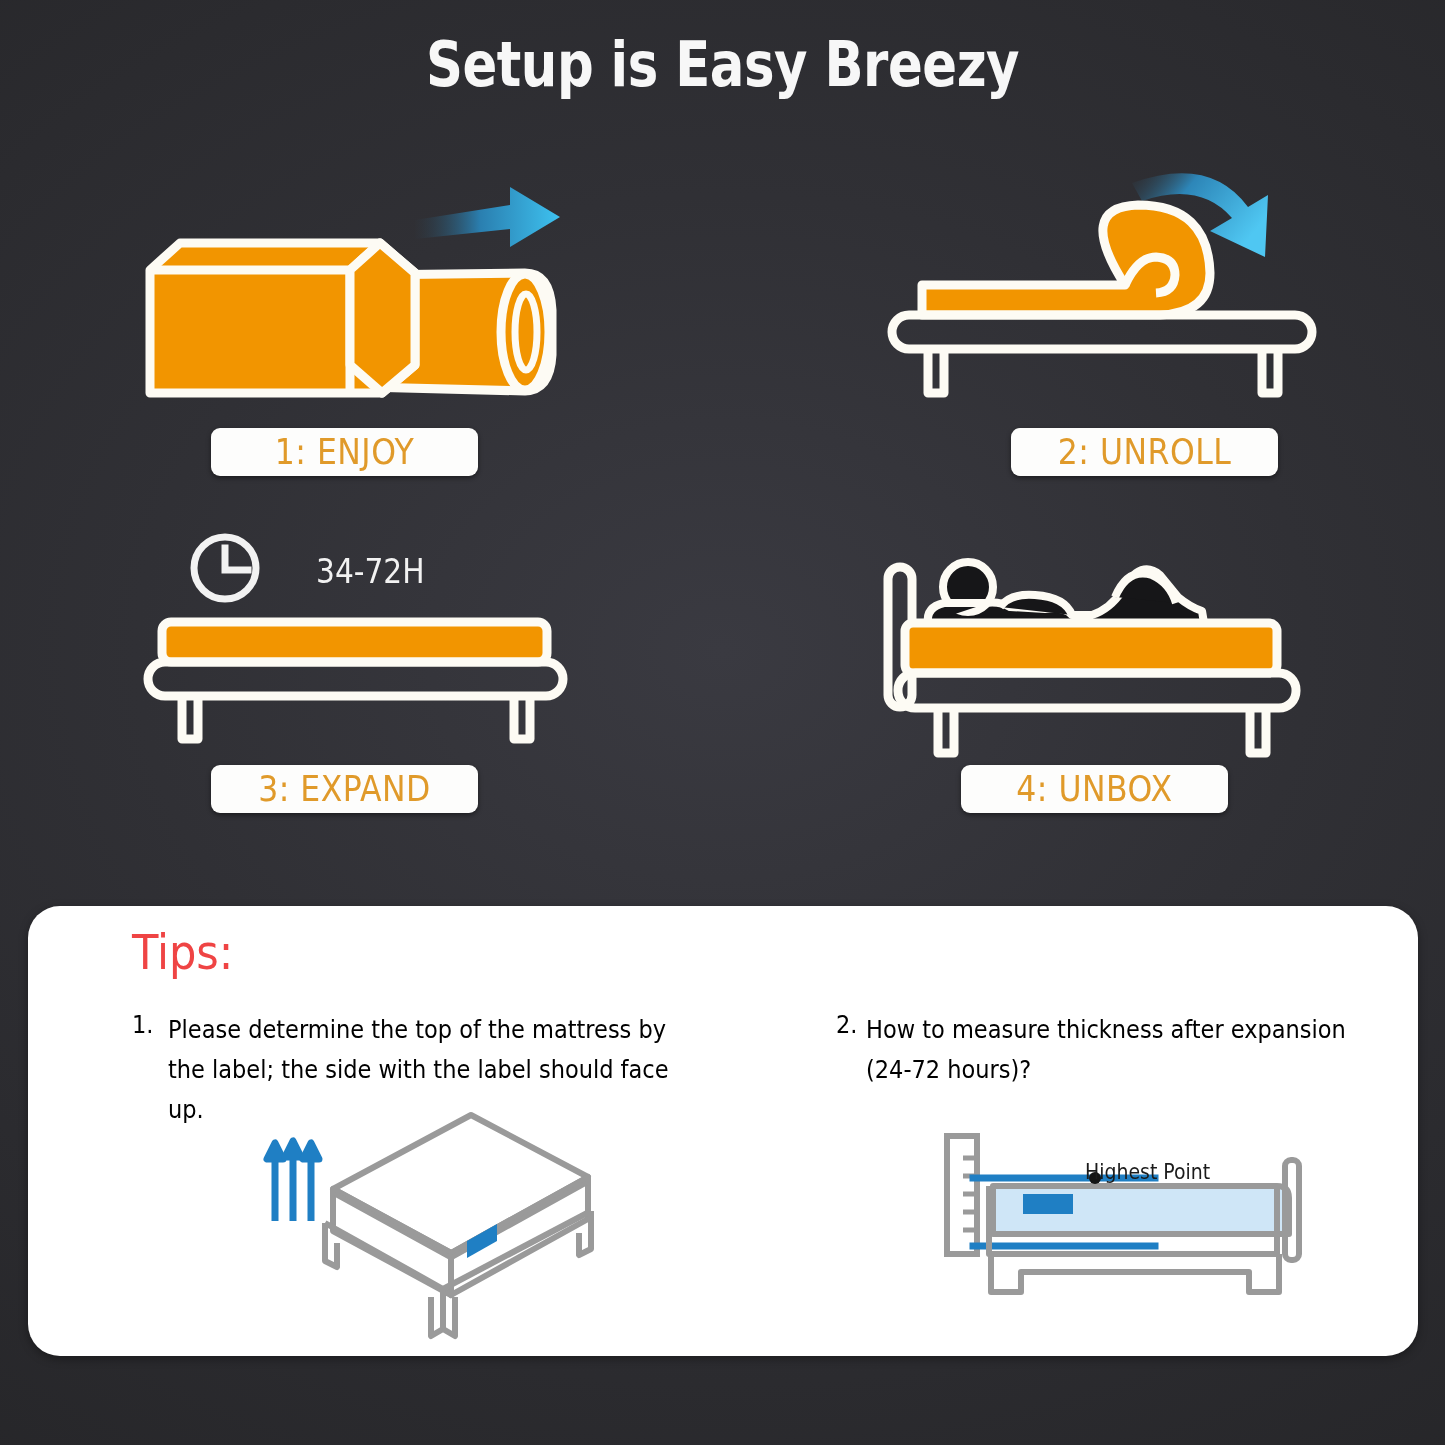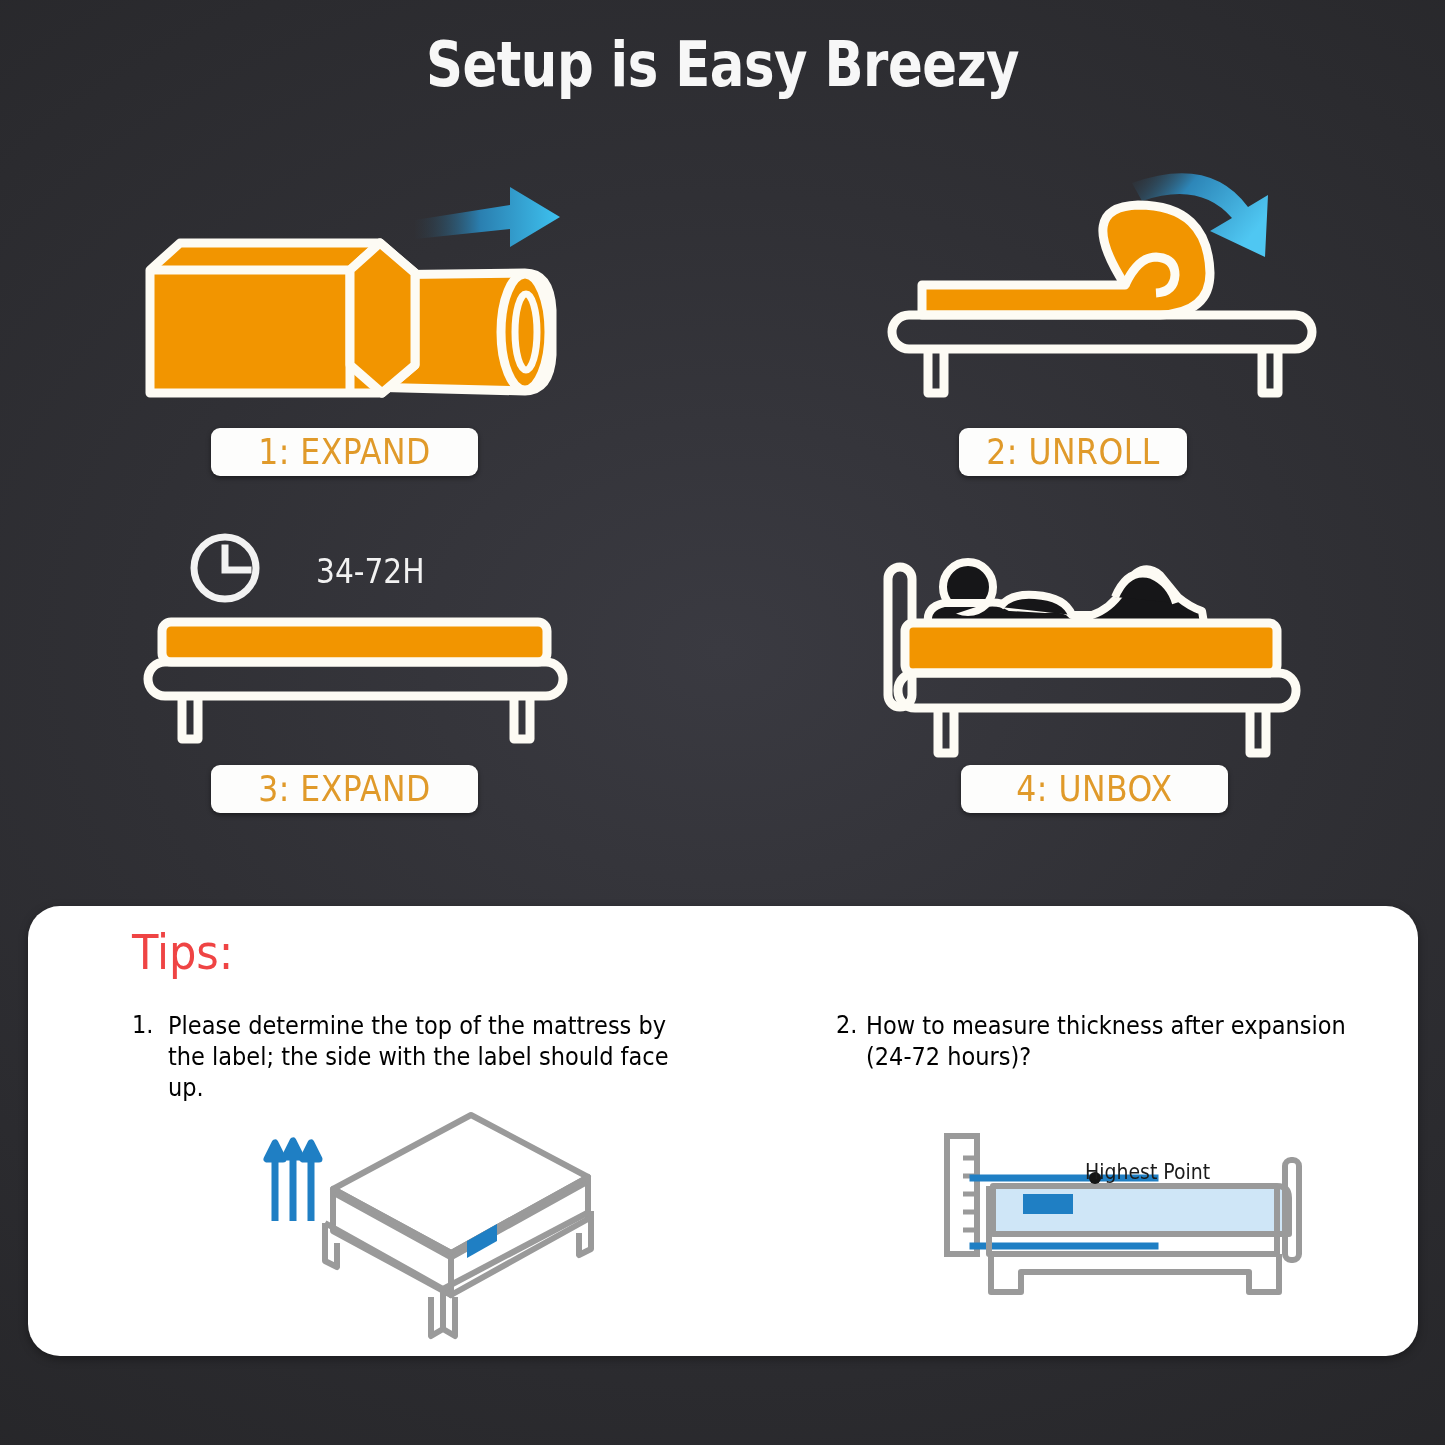--- a/index.html
+++ b/index.html
@@ -39,21 +39,21 @@
     font-weight:500;
     letter-spacing:0.5px;
     font-family:"DejaVu Sans Condensed","Liberation Sans",sans-serif;
   }
   #step1{left:120px;top:165px;width:480px;height:330px;}
   #step2{left:870px;top:145px;width:470px;height:350px;}
   #step3{left:130px;top:530px;width:470px;height:300px;}
   #step4{left:860px;top:545px;width:480px;height:290px;}
 
   #pill1{left:211px;top:428px;width:267px;height:48px;}
-  #pill2{left:959px;top:428px;width:228px;height:48px;}
+  #pill2{left:1011px;top:428px;width:267px;height:48px;}
   #pill3{left:211px;top:765px;width:267px;height:48px;}
   #pill4{left:961px;top:765px;width:267px;height:48px;}
 
   .clocklabel{
     position:absolute;left:316px;top:552px;
     color:#f2f2f2;font-size:33px;font-weight:500;
     font-family:"DejaVu Sans Condensed","Liberation Sans",sans-serif;
   }
 
   
@@ -62,21 +62,21 @@
     width:1390px;height:450px;
     background:#ffffff;border-radius:32px;
     box-shadow:0 3px 10px rgba(0,0,0,.35);
   }
   #tips-title{
     position:absolute;left:104px;top:18px;
     font-size:48px;color:#ef4444;font-weight:400;
     font-family:"DejaVu Sans Condensed","Liberation Sans",sans-serif;
   }
   .tipnum{position:absolute;font-size:25px;font-family:"DejaVu Sans Condensed","Liberation Sans",sans-serif;}
-  .tiptext{position:absolute;font-size:25px;line-height:31px;width:530px;
+  .tiptext{position:absolute;font-size:25px;line-height:40px;width:530px;
            font-family:"DejaVu Sans Condensed","Liberation Sans",sans-serif;}
   #tip1num{left:104px;top:104px;}
   #tip1text{left:140px;top:104px;}
   #tip2num{left:808px;top:104px;}
   #tip2text{left:838px;top:104px;width:520px;}
 
   #tip1art{position:absolute;left:215px;top:185px;}
   #tip2art{position:absolute;left:905px;top:218px;}
 
   .hp-label{
@@ -114,21 +114,21 @@
       </g>
 
       <g>
         <path d="M30 105 L 60 78 L 260 78 L 295 108 L 295 200 L 262 228 L 30 228 Z" fill="#f29500" stroke="#fdfbf4" stroke-width="9" stroke-linejoin="round"></path>
         <path d="M30 105 L 230 105 L 260 78" fill="none" stroke="#fdfbf4" stroke-width="9" stroke-linejoin="round"></path>
         <path d="M230 105 L 230 228" fill="none" stroke="#fdfbf4" stroke-width="9"></path>
         <path d="M230 105 L 260 78 L 295 108 L 295 200 L 262 228 L 230 200 Z" fill="#f29500" stroke="#fdfbf4" stroke-width="9" stroke-linejoin="round"></path>
       </g>
     </svg>
   </div>
-  <div class="pill" id="pill1">1: EXPAND</div>
+  <div class="pill" id="pill1">1: ENJOY</div>
 
   <div class="step" id="step2">
     <svg class="step-art" width="470" height="350" viewBox="0 0 470 350">
       <defs>
         <linearGradient id="arrGrad2" x1="0" y1="0" x2="1" y2="0.5">
           <stop offset="0%" stop-color="#2f3238" stop-opacity="0.2"></stop>
           <stop offset="40%" stop-color="#2d86b8"></stop>
           <stop offset="100%" stop-color="#4fc7f2"></stop>
         </linearGradient>
       </defs>

